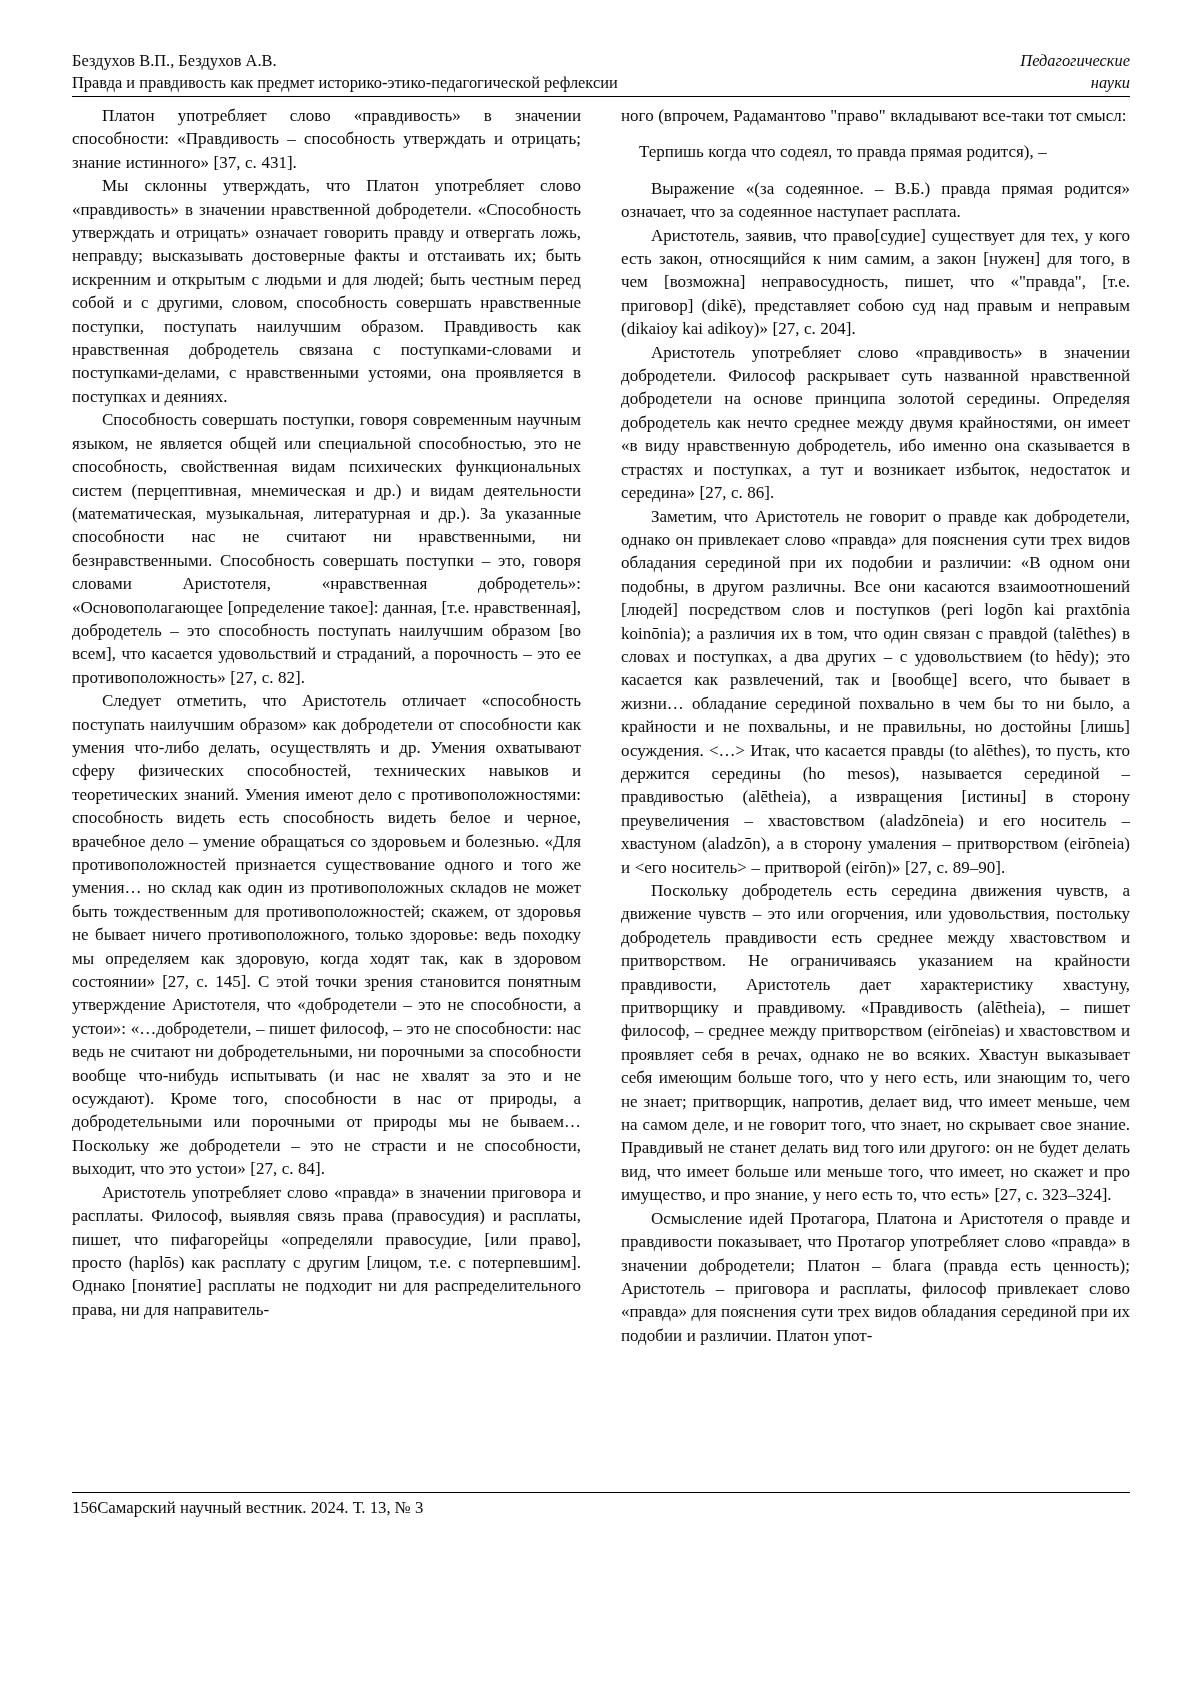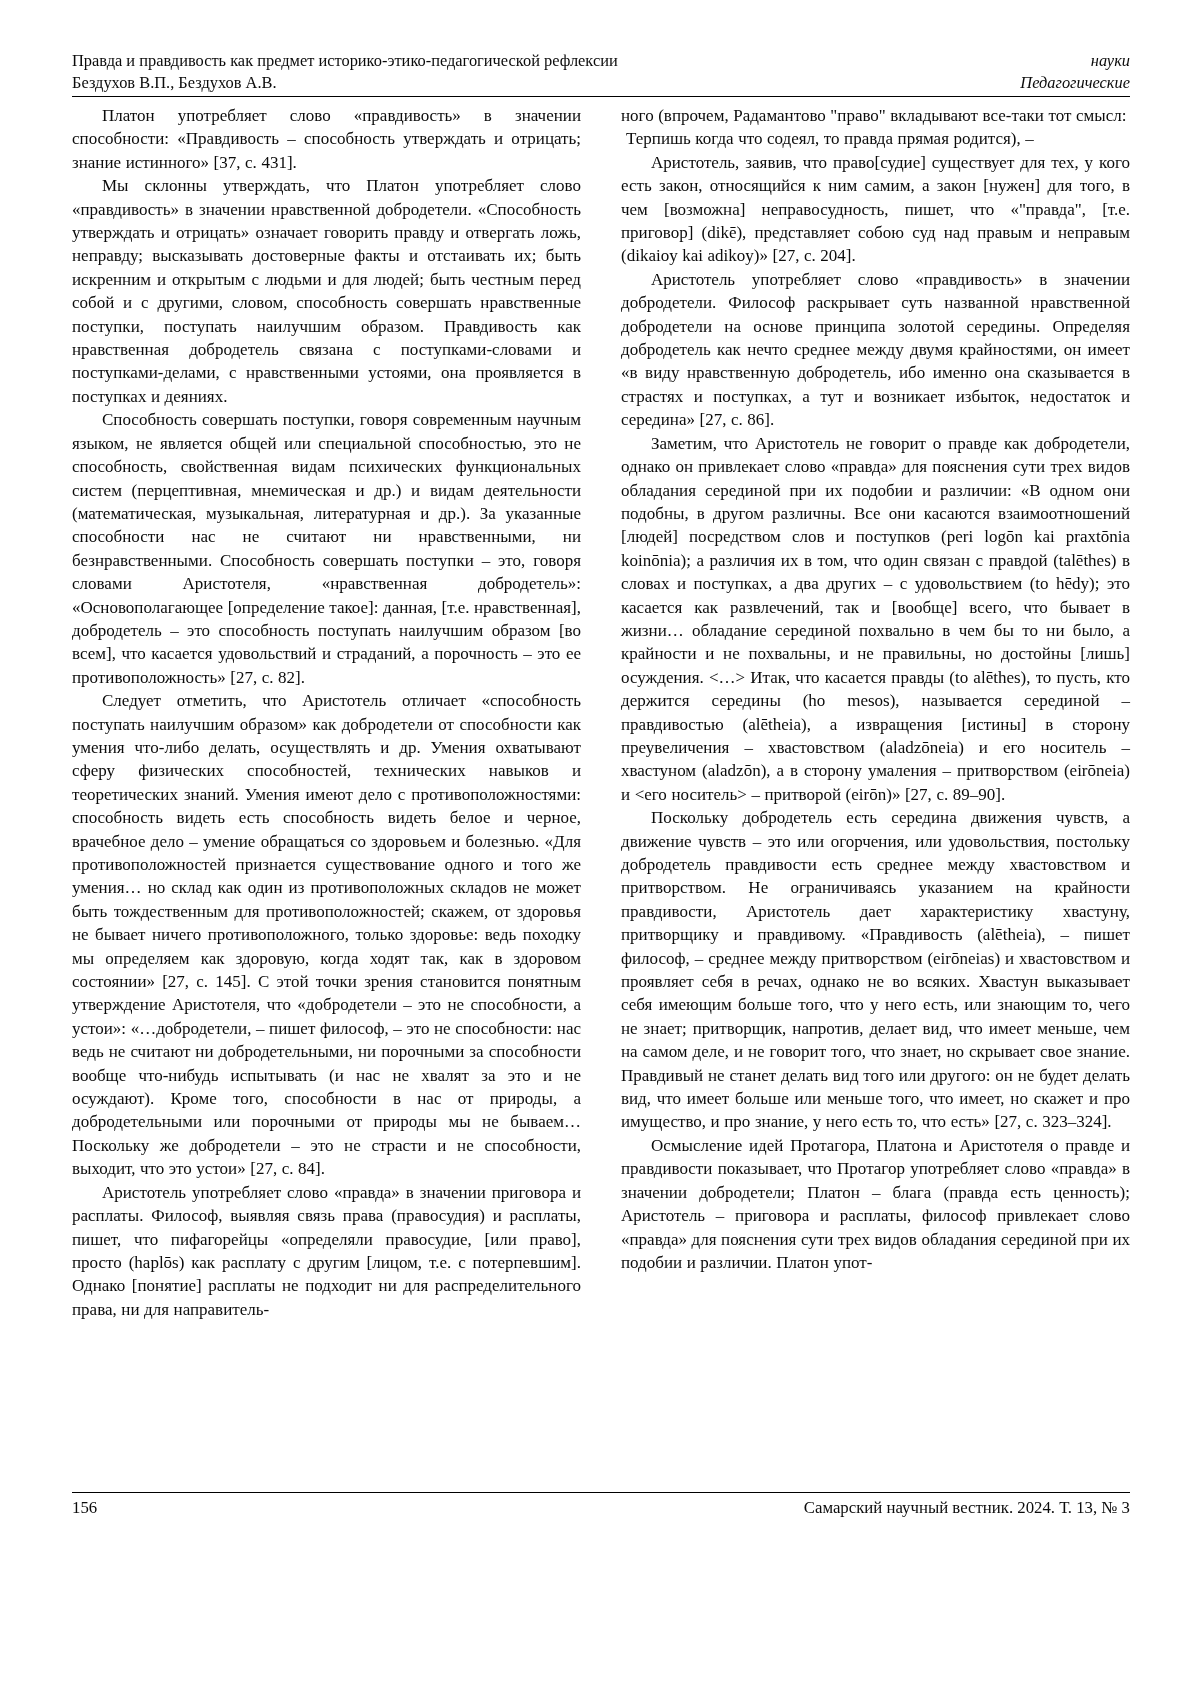--- a/index.html
+++ b/index.html
@@ -53,75 +53,75 @@
     word-spacing: 0.3px;
   }
   .para {
     margin: 0;
     text-indent: 30px;
   }
   .cont {
     text-indent: 0;
   }
   .verse {
-    margin: 0;
+    margin: 13px;
     text-align: left;
     text-indent: 0;
   }
   .verse-1 { padding-left: 5px; }
   .verse-2 { padding-left: 34px; }
   .footer {
     position: absolute;
     left: 72px;
     right: 70px;
     top: 1492px;
     font-size: 16.8px;
   }
   .footer-divider {
     border: 0;
     border-top: 1.7px solid #000;
     margin: 0;
   }
   .footer-row {
     display: flex;
-    justify-content: space-between;
     align-items: baseline;
     padding-top: 5px;
   }
 </style>
 </head>
 <body>
 
 <div class="page">
 
   <header class="header">
     <div class="header-row">
+      <span>Бездухов В.П., Бездухов А.В.</span>
+      <span class="it">Педагогические</span>
+    </div>
+    <div class="header-row">
       <span>Правда и правдивость как предмет историко-этико-педагогической рефлексии</span>
       <span class="it">науки</span>
-    </div>
-    <div class="header-row">
-      <span>Бездухов В.П., Бездухов А.В.</span>
-      <span class="it">Педагогические</span>
     </div>
     <hr class="header-divider">
   </header>
 
   <main class="columns">
 
     <section class="col">
       <p class="para">Платон употребляет слово «правдивость» в значении способности: «Правдивость – способность утверждать и отрицать; знание истинного» [37, с. 431].</p>
       <p class="para">Мы склонны утверждать, что Платон употребляет слово «правдивость» в значении нравственной добродетели. «Способность утверждать и отрицать» означает говорить правду и отвергать ложь, неправду; высказывать достоверные факты и отстаивать их; быть искренним и открытым с людьми и для людей; быть честным перед собой и с другими, словом, способность совершать нравственные поступки, поступать наилучшим образом. Правдивость как нравственная добродетель связана с поступками-словами и поступками-делами, с нравственными устоями, она проявляется в поступках и деяниях.</p>
       <p class="para">Способность совершать поступки, говоря современным научным языком, не является общей или специальной способностью, это не способность, свойственная видам психических функциональных систем (перцептивная, мнемическая и др.) и видам деятельности (математическая, музыкальная, литературная и др.). За указанные способности нас не считают ни нравственными, ни безнравственными. Способность совершать поступки – это, говоря словами Аристотеля, «нравственная добродетель»: «Основополагающее [определение такое]: данная, [т.е. нравственная], добродетель – это способность поступать наилучшим образом [во всем], что касается удовольствий и страданий, а порочность – это ее противоположность» [27, с. 82].</p>
       <p class="para">Следует отметить, что Аристотель отличает «способность поступать наилучшим образом» как добродетели от способности как умения что-либо делать, осуществлять и др. Умения охватывают сферу физических способностей, технических навыков и теоретических знаний. Умения имеют дело с противоположностями: способность видеть есть способность видеть белое и черное, врачебное дело – умение обращаться со здоровьем и болезнью. «Для противоположностей признается существование одного и того же умения… но склад как один из противоположных складов не может быть тождественным для противоположностей; скажем, от здоровья не бывает ничего противоположного, только здоровье: ведь походку мы определяем как здоровую, когда ходят так, как в здоровом состоянии» [27, с. 145]. С этой точки зрения становится понятным утверждение Аристотеля, что «добродетели – это не способности, а устои»: «…добродетели, – пишет философ, – это не способности: нас ведь не считают ни добродетельными, ни порочными за способности вообще что-нибудь испытывать (и нас не хвалят за это и не осуждают). Кроме того, способности в нас от природы, а добродетельными или порочными от природы мы не бываем… Поскольку же добродетели – это не страсти и не способности, выходит, что это устои» [27, с. 84].</p>
       <p class="para">Аристотель употребляет слово «правда» в значении приговора и расплаты. Философ, выявляя связь права (правосудия) и расплаты, пишет, что пифагорейцы «определяли правосудие, [или право], просто (haplōs) как расплату с другим [лицом, т.е. с потерпевшим]. Однако [понятие] расплаты не подходит ни для распределительного права, ни для направитель-</p>
     </section>
 
     <section class="col">
       <p class="para cont">ного (впрочем, Радамантово "право" вкладывают все-таки тот смысл:</p>
       <p class="verse verse-1">Терпишь когда что содеял, то правда прямая родится), –</p>
+      <p class="para">Выражение «(за содеянное. – В.Б.) правда прямая родится» означает, что за содеянное наступает расплата.</p>
       <p class="para">Аристотель, заявив, что право[судие] существует для тех, у кого есть закон, относящийся к ним самим, а закон [нужен] для того, в чем [возможна] неправосудность, пишет, что «"правда", [т.е. приговор] (dikē), представляет собою суд над правым и неправым (dikaioy kai adikoy)» [27, с. 204].</p>
       <p class="para">Аристотель употребляет слово «правдивость» в значении добродетели. Философ раскрывает суть названной нравственной добродетели на основе принципа золотой середины. Определяя добродетель как нечто среднее между двумя крайностями, он имеет «в виду нравственную добродетель, ибо именно она сказывается в страстях и поступках, а тут и возникает избыток, недостаток и середина» [27, с. 86].</p>
       <p class="para">Заметим, что Аристотель не говорит о правде как добродетели, однако он привлекает слово «правда» для пояснения сути трех видов обладания серединой при их подобии и различии: «В одном они подобны, в другом различны. Все они касаются взаимоотношений [людей] посредством слов и поступков (peri logōn kai praxtōnia koinōnia); а различия их в том, что один связан с правдой (talēthes) в словах и поступках, а два других – с удовольствием (to hēdy); это касается как развлечений, так и [вообще] всего, что бывает в жизни… обладание серединой похвально в чем бы то ни было, а крайности и не похвальны, и не правильны, но достойны [лишь] осуждения. &lt;…&gt; Итак, что касается правды (to alēthes), то пусть, кто держится середины (ho mesos), называется серединой – правдивостью (alētheia), а извращения [истины] в сторону преувеличения – хвастовством (aladzōneia) и его носитель – хвастуном (aladzōn), а в сторону умаления – притворством (eirōneia) и &lt;его носитель&gt; – притворой (eirōn)» [27, с. 89–90].</p>
       <p class="para">Поскольку добродетель есть середина движения чувств, а движение чувств – это или огорчения, или удовольствия, постольку добродетель правдивости есть среднее между хвастовством и притворством. Не ограничиваясь указанием на крайности правдивости, Аристотель дает характеристику хвастуну, притворщику и правдивому. «Правдивость (alētheia), – пишет философ, – среднее между притворством (eirōneias) и хвастовством и проявляет себя в речах, однако не во всяких. Хвастун выказывает себя имеющим больше того, что у него есть, или знающим то, чего не знает; притворщик, напротив, делает вид, что имеет меньше, чем на самом деле, и не говорит того, что знает, но скрывает свое знание. Правдивый не станет делать вид того или другого: он не будет делать вид, что имеет больше или меньше того, что имеет, но скажет и про имущество, и про знание, у него есть то, что есть» [27, с. 323–324].</p>
       <p class="para">Осмысление идей Протагора, Платона и Аристотеля о правде и правдивости показывает, что Протагор употребляет слово «правда» в значении добродетели; Платон – блага (правда есть ценность); Аристотель – приговора и расплаты, философ привлекает слово «правда» для пояснения сути трех видов обладания серединой при их подобии и различии. Платон упот-</p>
     </section>
 
   </main>
 
   <footer class="footer">

